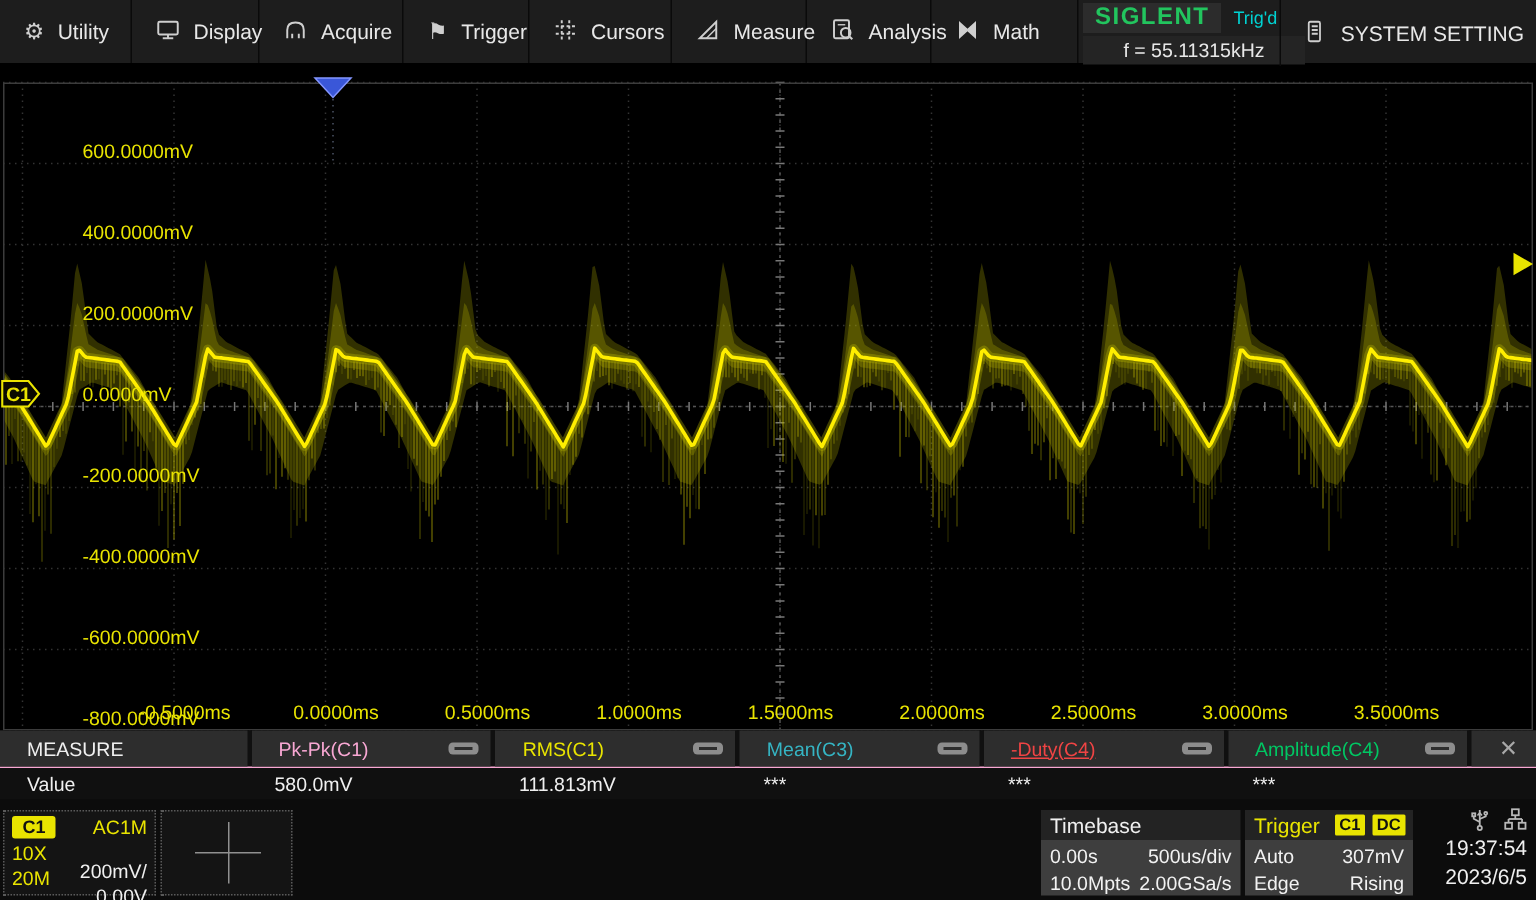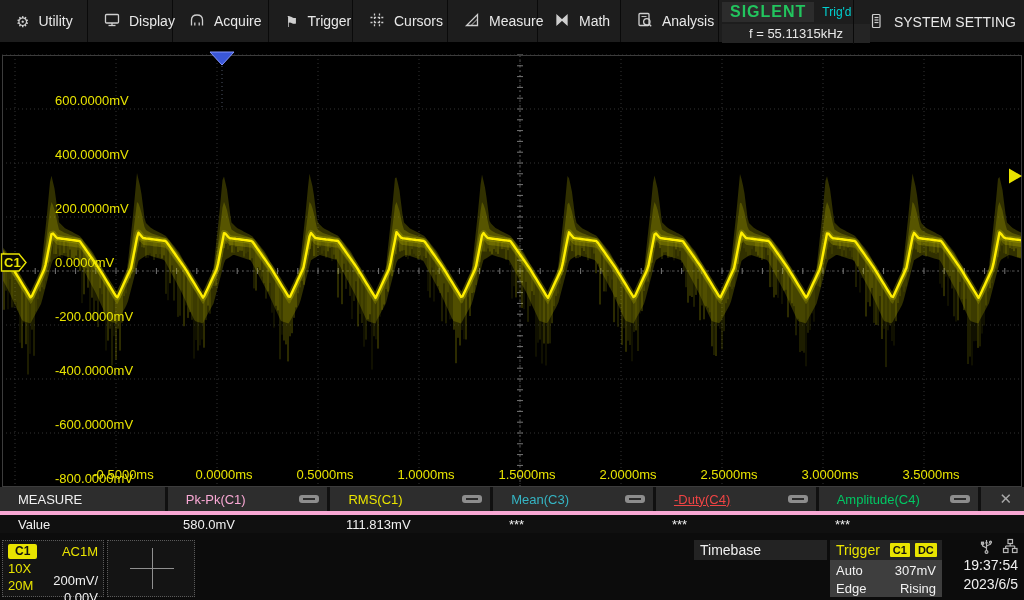--- a/index.html
+++ b/index.html
@@ -31,21 +31,21 @@
               border-left:1px solid #0a0a0a; padding-left:14px; }
 
   
   #plotwrap { position:absolute; top:44px; left:0; width:1024px; height:443px; background:#000; }
   #plot-svg { display:block; }
   text.axis { font-family:"Liberation Sans", sans-serif; font-size:13px; }
 
   
   #measure { position:absolute; top:487px; left:0; width:1024px; height:46px; background:#101010; }
   #mhead { display:flex; height:24px; background:#101010; }
-  #mvals { display:flex; height:22px; background:#101010; border-top:4px solid #f9a8d4; }
+  #mvals { display:flex; height:22px; background:#101010; border-top:1px solid #f9a8d4; }
   .mcell { background:#2d2d2d; margin-right:3px; display:flex; align-items:center;
            justify-content:space-between; padding:0 8px 0 18px; font-size:13px; }
   .mlabelcol { width:165px; } .mc { width:160px; } .mclose { flex:1; margin-right:0;
            justify-content:flex-end; padding-right:12px; }
   .vcell { display:flex; align-items:center; padding:0 8px 0 18px; font-size:13px; color:#f0f0f0; }
   .minus-chip { width:20px; height:8px; background:#8d8d8d; border-radius:3px;
                 position:relative; flex:none; cursor:pointer; }
   .minus-chip::after { content:""; position:absolute; left:4px; right:4px; top:3px;
                        height:2px; background:#2d2d2d; }
   .xglyph { color:#a8a8a8; font-size:15px; cursor:pointer; }
@@ -122,33 +122,33 @@
     </div>
     <div class="mi">
       <span><svg width="16" height="16">
             <path d="M2.5 13.5 L13.5 13.5 L13.5 2.5 Z"></path>
             <path d="M7 13.5 L13.5 7" stroke-width="0.9"></path>
           </svg></span>
       <span>Measure</span>
     </div>
     <div class="mi">
       <span><svg width="16" height="16">
-            <path d="M3 3.5 L8 8 L3 12.5 Z" fill="#cfcfcf"></path>
-            <path d="M13 3.5 L8 8 L13 12.5 Z" fill="#cfcfcf"></path>
-          </svg></span>
-      <span>Math</span>
-    </div>
-    <div class="mi">
-      <span><svg width="16" height="16">
             <rect x="2" y="1.5" width="10" height="12" rx="1"></rect>
             <line x1="4.5" y1="4.5" x2="9.5" y2="4.5" stroke-width="0.9"></line>
             <circle cx="9.8" cy="9.8" r="3.2"></circle>
             <line x1="12" y1="12" x2="14.2" y2="14.2"></line>
           </svg></span>
       <span>Analysis</span>
+    </div>
+    <div class="mi">
+      <span><svg width="16" height="16">
+            <path d="M3 3.5 L8 8 L3 12.5 Z" fill="#cfcfcf"></path>
+            <path d="M13 3.5 L8 8 L13 12.5 Z" fill="#cfcfcf"></path>
+          </svg></span>
+      <span>Math</span>
     </div>
 
     <div id="brandblock">
       <div id="brandrow">
         <span id="brand">SIGLENT</span>
         <span id="trigd" style="color: rgb(0, 210, 210);">Trig'd</span>
       </div>
       <div id="freqbox">f = 55.11315kHz</div>
     </div>
 
@@ -290,20 +290,30 @@
 
     <div id="plusbox" class="dotbox">
       <div class="h"></div>
       <div class="v"></div>
     </div>
 
     <div id="tbbox" class="infobox">
       <div class="hdr">
           <span>Timebase</span>
         </div>
+      <div class="bdy">
+        <div class="row">
+          <span>0.00s</span>
+          <span>500us/div</span>
+        </div>
+        <div class="row">
+          <span>10.0Mpts</span>
+          <span>2.00GSa/s</span>
+        </div>
+      </div>
     </div>
 
     <div id="trbox" class="infobox">
       <div class="hdr">
         <span class="yel">Trigger</span>
         <span class="sp"></span>
         <span class="tbadge">C1</span>
         <span class="tbadge">DC</span>
       </div>
       <div class="bdy">

